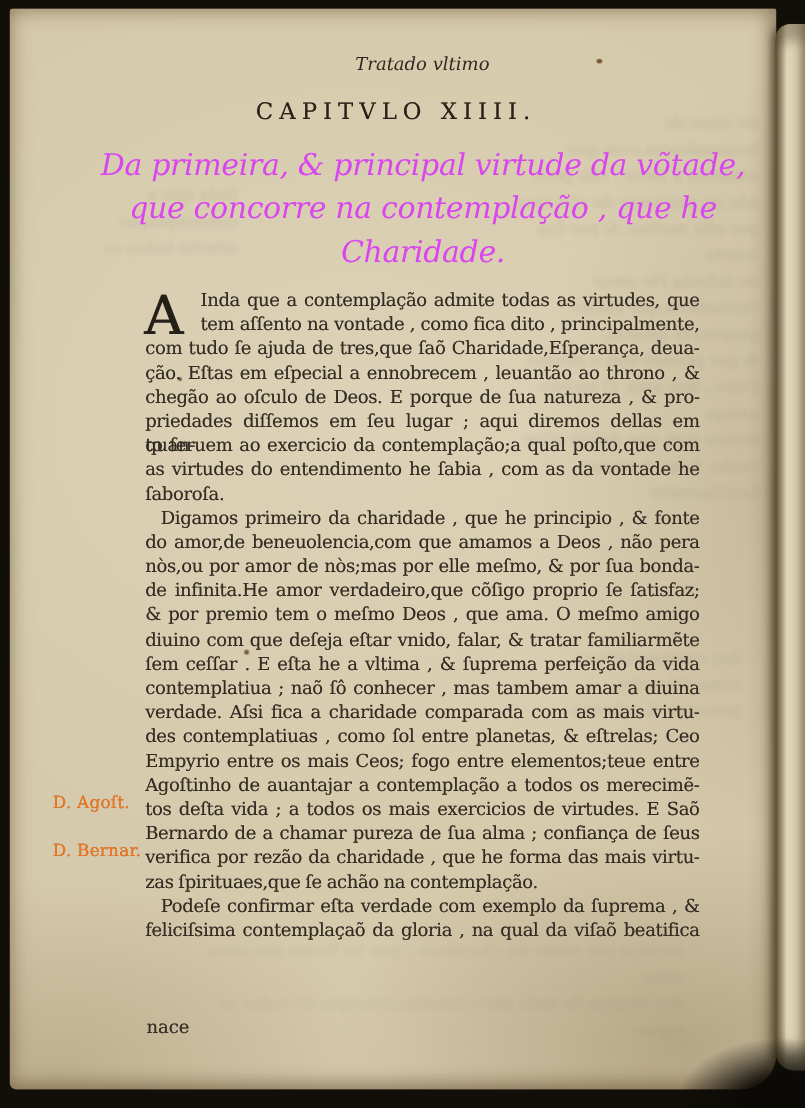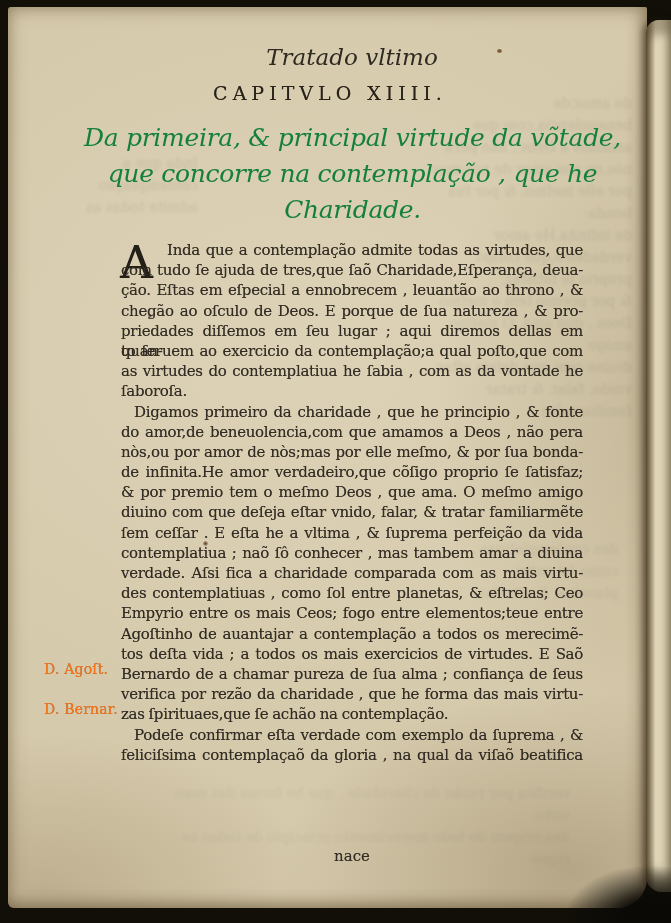--- a/index.html
+++ b/index.html
@@ -31,39 +31,39 @@
   
   .ghost{position:absolute;z-index:2;transform:scaleX(-1);filter:blur(1.7px);opacity:0.15;
          color:#5a584e;font-size:14px;line-height:22px;pointer-events:none;}
   .ghost.g1{left:424px;top:92px;width:208px;}
   .ghost.g2{left:86px;top:152px;width:112px;overflow:hidden;height:66px;}
   .ghost.g3{left:468px;top:538px;width:150px;overflow:hidden;height:66px;opacity:0.12;}
   .ghost.g4{left:150px;top:782px;width:420px;opacity:0.10;}
   
   .ink{color:#322c24;text-shadow:0 0 0.5px rgba(46,36,24,0.55);}
   .running-title{position:absolute;left:122px;top:44px;width:460px;z-index:3;
-        text-align:center;font-style:italic;font-size:23px;color:#2e2921;}
+        text-align:center;font-style:italic;font-size:15px;color:#2e2921;}
   .capitulo{position:absolute;left:100px;top:82px;width:460px;z-index:3;text-align:center;
         font-size:19px;letter-spacing:5px;color:#282218;}
   .subtitle{position:absolute;left:80px;top:120px;width:545px;z-index:3;text-align:center;
-        font-style:italic;font-size:25px;line-height:36px;color:#15803d;letter-spacing:-0.3px;}
+        font-style:italic;font-size:25px;line-height:36px;color:#d946ef;letter-spacing:-0.3px;}
   .body-block{position:absolute;left:121px;top:240px;width:462px;z-index:3;
         font-size:15px;letter-spacing:-0.3px;word-spacing:-0.5px;}
   .line{display:block;height:20.2px;line-height:20.2px;text-align:justify;text-align-last:justify;}
   .line.end{text-align-last:left;}
   .line.ind{text-indent:13px;}
   .line.dc{margin-left:46px;}
   .drop-cap{position:absolute;left:120px;top:243px;z-index:3;font-size:45px;line-height:40px;
         color:#241f17;text-shadow:0.6px 0 0 #241f17;}
   .margin-note{position:absolute;left:44px;width:74px;z-index:3;font-size:14px;
         letter-spacing:0.2px;color:#f97316;}
   .margin-note.m1{top:661px;}
   .margin-note.m2{top:701px;}
   .catchword{position:absolute;left:122px;top:847px;width:460px;z-index:3;
-        text-align:center;font-size:15px;}
+        text-align:left;font-size:15px;}
 </style>
 </head>
 <body>
 
 <div class="scan">
 
   <div class="page"></div>
   <div class="speck s1"></div>
   <div class="speck s2"></div>
   <div class="speck s3"></div>
@@ -93,26 +93,27 @@
   <div class="subtitle">
     <div>Da primeira, &amp; principal virtude da võtade,</div>
     <div>que concorre na contemplação , que he</div>
     <div>Charidade.</div>
   </div>
 
   <div class="drop-cap">A</div>
 
   <div class="body-block ink">
     <span class="line dc">Inda que a contemplação admite todas as virtudes, que</span>
+    <span class="line dc">tem aſſento na vontade , como fica dito , principalmente,</span>
     <span class="line">com tudo ſe ajuda de tres,que ſaõ Charidade,Eſperança, deua-</span>
     <span class="line">ção. Eſtas em eſpecial a ennobrecem , leuantão ao throno , &amp;</span>
     <span class="line">chegão ao oſculo de Deos. E porque de ſua natureza , &amp; pro-</span>
     <span class="line">priedades diſſemos em ſeu lugar ; aqui diremos dellas em quan-</span>
     <span class="line">to ſeruem ao exercicio da contemplação;a qual poſto,que com</span>
-    <span class="line">as virtudes do contemplatiua he ſabia , com as da vontade he</span>
+    <span class="line">as virtudes do entendimento he ſabia , com as da vontade he</span>
     <span class="line end">ſaboroſa.</span>
 
     <span class="line ind">Digamos primeiro da charidade , que he principio , &amp; fonte</span>
     <span class="line">do amor,de beneuolencia,com que amamos a Deos , não pera</span>
     <span class="line">nòs,ou por amor de nòs;mas por elle meſmo, &amp; por ſua bonda-</span>
     <span class="line">de infinita.He amor verdadeiro,que cõſigo proprio ſe ſatisfaz;</span>
     <span class="line">&amp; por premio tem o meſmo Deos , que ama. O meſmo amigo</span>
     <span class="line">diuino com que deſeja eſtar vnido, falar, &amp; tratar familiarmẽte</span>
     <span class="line">ſem ceſſar . E eſta he a vltima , &amp; ſuprema perfeição da vida</span>
     <span class="line">contemplatiua ; naõ ſô conhecer , mas tambem amar a diuina</span>

